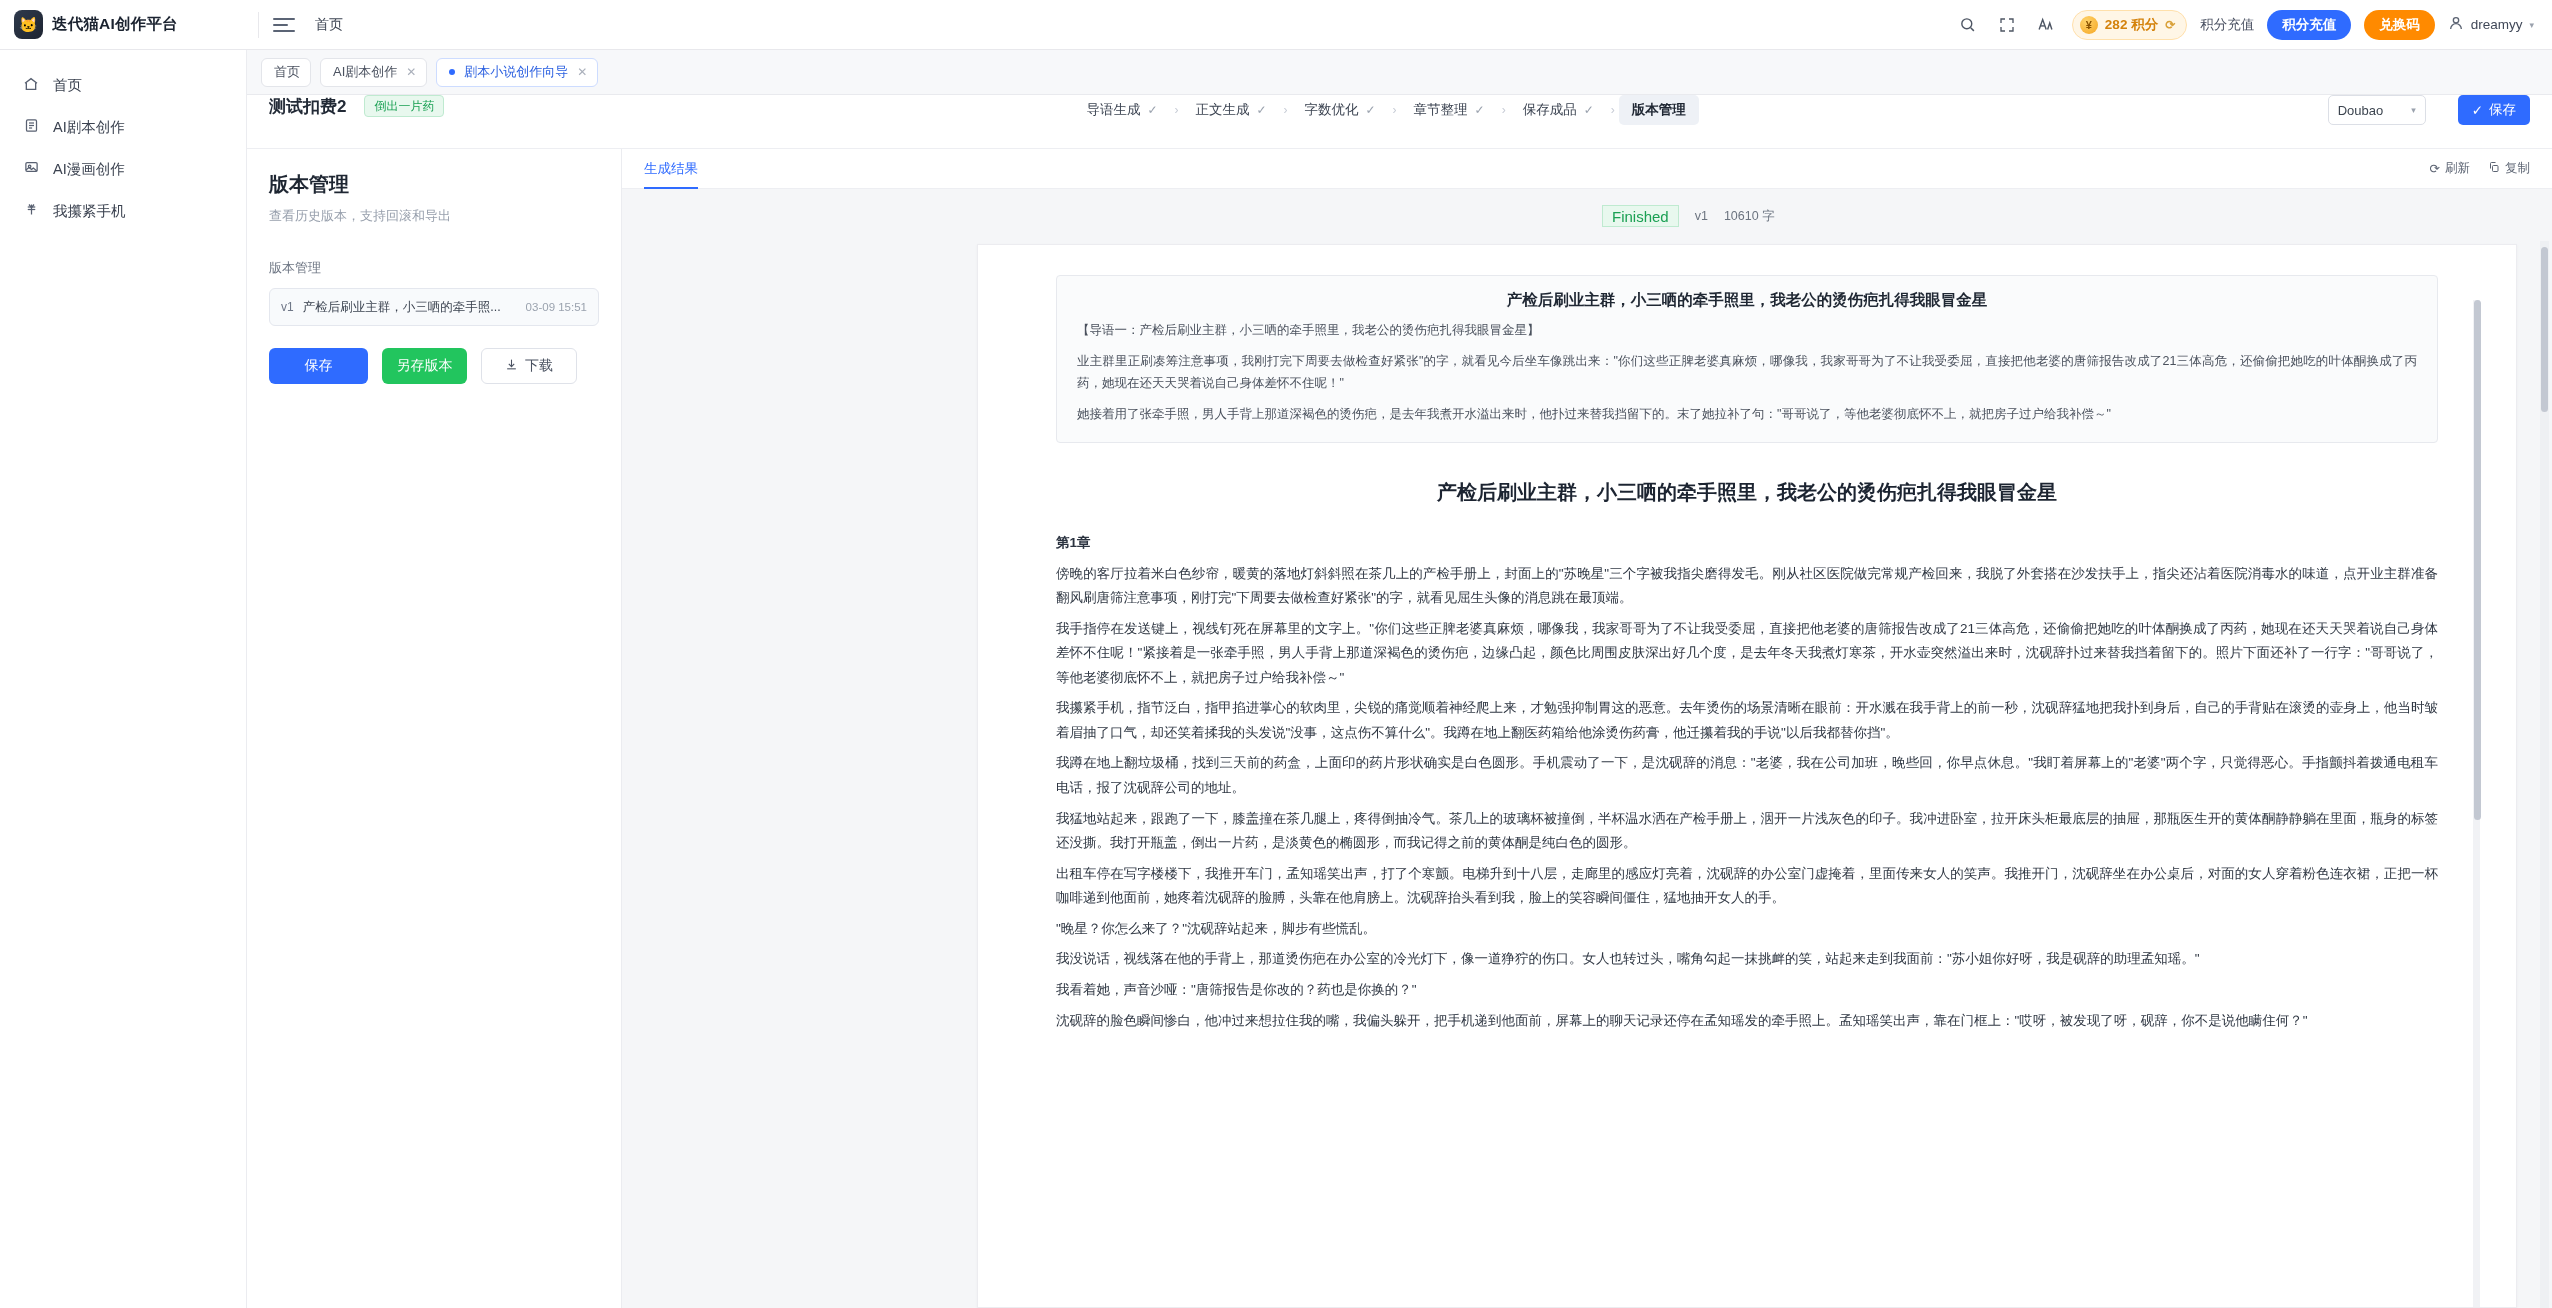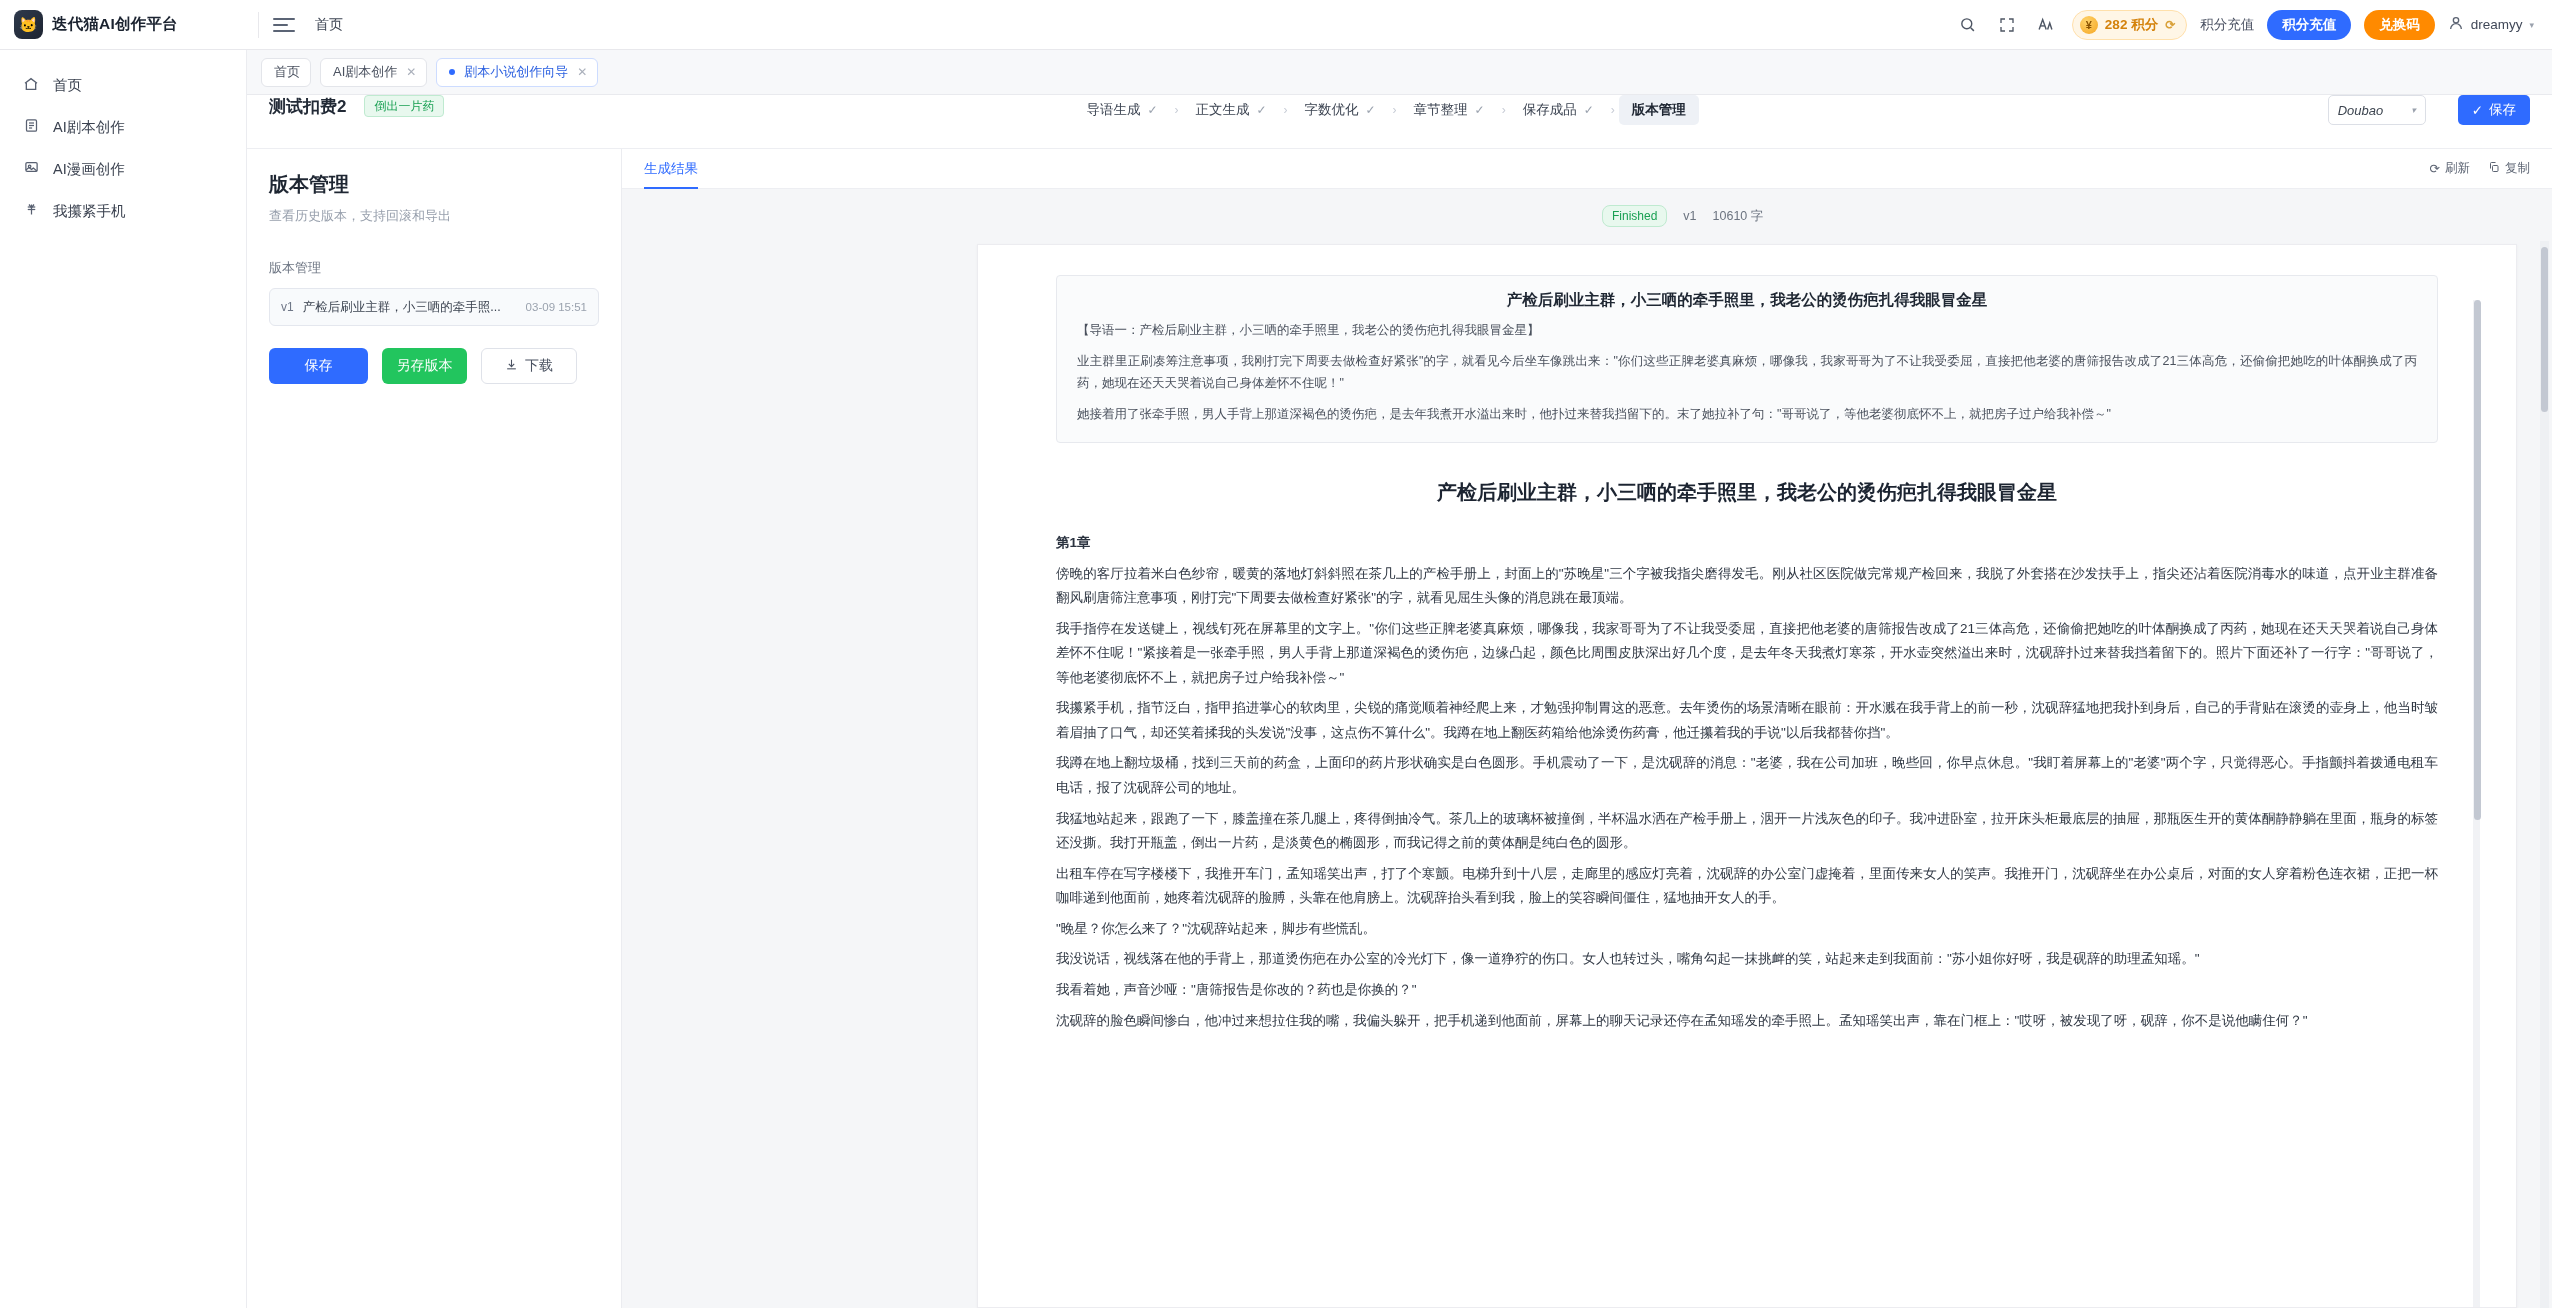--- a/index.html
+++ b/index.html
@@ -127,21 +127,21 @@
     height: 30px; padding: 0 13px; border-radius: 5px;
     display: flex; align-items: center; gap: 7px;
     font-size: 13.5px; color: #3b4351; cursor: pointer;
   }
   .step .chk { color: #9aa2ae; font-size: 12px; }
   .step.current { background: #eef1f6; color: #1f2733; font-weight: 600; }
   .step-arrow { color: #c7ccd6; font-size: 12px; }
   .select-box {
     width: 98px; height: 30px; border: 1px solid #dcdfe6; border-radius: 5px;
     display: flex; align-items: center; justify-content: space-between;
-    padding: 0 9px; font-size: 13px; color: #3c4personally; color:#3c444f; background:#fff; cursor:pointer;font-style:italic;
+    padding: 0 9px; font-size: 13px; color: #3c4personally; color:#3c444f; background:#fff; cursor:pointer;
   }
   .save-btn {
     height: 30px; padding: 0 14px; border-radius: 5px; background: #2f6bff; color: #fff;
     display: flex; align-items: center; gap: 6px; font-size: 13.5px; cursor: pointer; margin-left: 14px;
   }
 
   
   .content { flex: 1 1 auto; display: flex; min-height: 0; }
 
   
@@ -189,23 +189,23 @@
   .rhead-actions { margin-left: auto; display: flex; gap: 18px; }
   .rh-act { font-size: 12.5px; color: #5a6savings; color:#5b6personally; color:#5b6372; display:flex; align-items:center; gap:5px; cursor:pointer; }
 
   .rbody { flex: 1 1 auto; position: relative; background: #f5f6f8; overflow: hidden; }
   .meta-row {
     display: flex; align-items: center; gap: 16px;
     padding: 16px 0 12px 0;
     margin-left: 980px;
   }
   .finished {
-    height: 22px; padding: 0 9px; border-radius: 8px;
+    height: 22px; padding: 0 9px; border-radius: 0;
     background: #e8f8ee; color: #1aa053; border: 1px solid #bfead0;
-    font-size: 12px; display: flex; align-items: center;
+    font-size: 15px; display: flex; align-items: center;
   }
   .meta-text { font-size: 12.5px; color: #6c7embre; color:#6c7480; }
 
   .doc-sheet {
     position: absolute;
     left: 355px; top: 55px; right: 35px; bottom: 0;
     background: #fff;
     border: 1px solid #ececf0;
     box-shadow: 0 1px 3px rgba(0,0,0,.04);
     padding: 30px 78px 0 78px;

